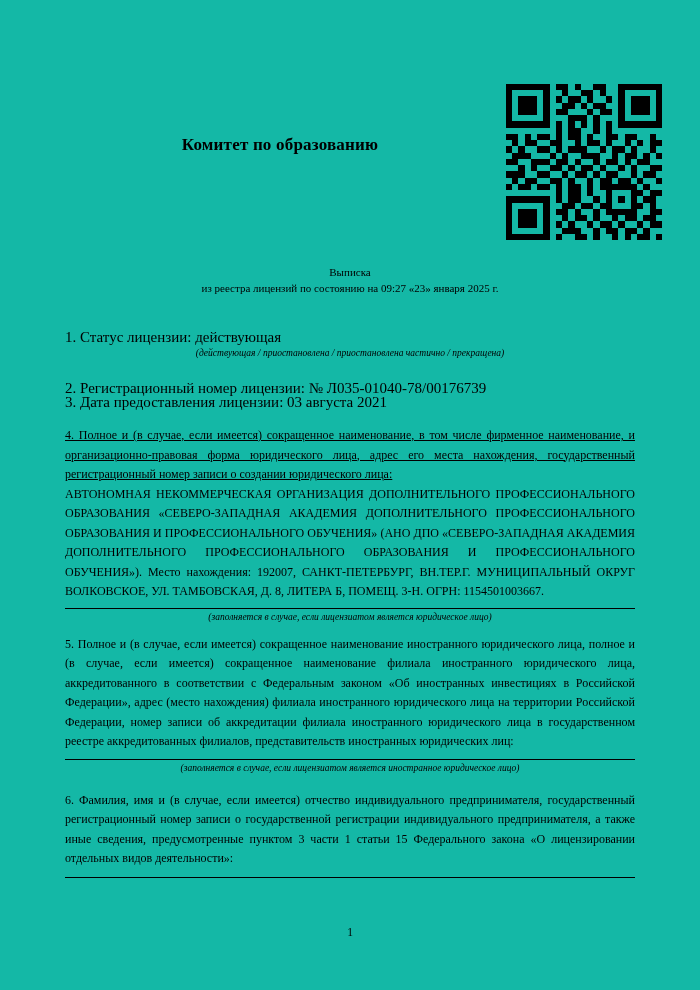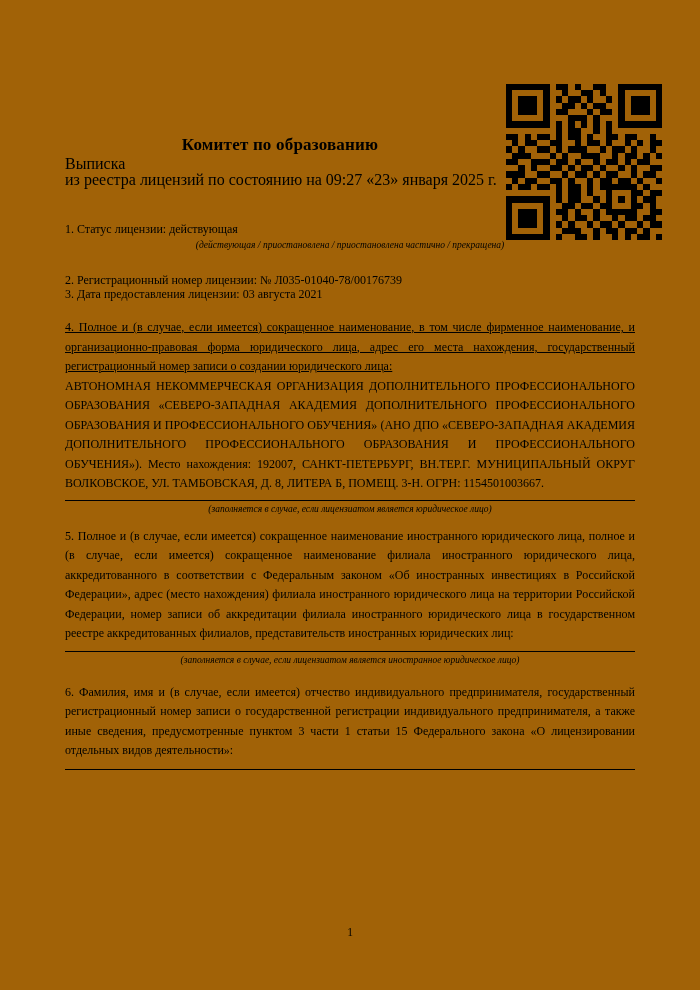--- a/index.html
+++ b/index.html
@@ -1,34 +1,34 @@
 <!DOCTYPE html>
 <html><head>
 <meta charset="utf-8">
 <style>
   html,body { margin:0; padding:0; background:#e8e8e8; }
   .page {
-    width:700px; height:990px; margin:0 auto; background:#a16207;
+    width:700px; height:990px; margin:0 auto; background:#14b8a6;
     position:relative; color:#000;
     font-family:"Liberation Serif","DejaVu Serif",serif; font-size:12px;
     box-sizing:border-box; overflow:hidden;
   }
   .qr { position:absolute; top:84px; left:506px; width:156px; height:156px; }
   .qr svg { display:block; }
 
   .org-header { padding-top:134px; margin-left:60px; width:440px; text-align:center; }
   .org-name { font-size:17px; font-weight:bold; line-height:22px; letter-spacing:0.2px; }
   .org-caption { font-size:9.5px; line-height:12px; margin-top:5px; }
 
   .col { padding:0 65px; }
 
-  .doc-title { text-align:left; font-size:16px; line-height:16px; }
+  .doc-title { margin-top:108px; text-align:center; font-size:11px; line-height:16px; }
 
   p { margin:0; }
-  .line { font-size:12px; line-height:14px; }
+  .line { font-size:15px; line-height:14px; }
   .item-status { margin-top:34px; }
   .item-reg { margin-top:22px; }
   .item-date { }
 
   .just { text-align:justify; text-justify:inter-word; font-size:12px; line-height:19.5px; }
   .item4-intro { margin-top:17px;text-decoration:underline; }
   .item5 { margin-top:12px; }
   .item6 { margin-top:17px; }
 
   .caption { font-size:9.5px; line-height:12px; text-align:center; margin-top:3px;font-style:italic; }

